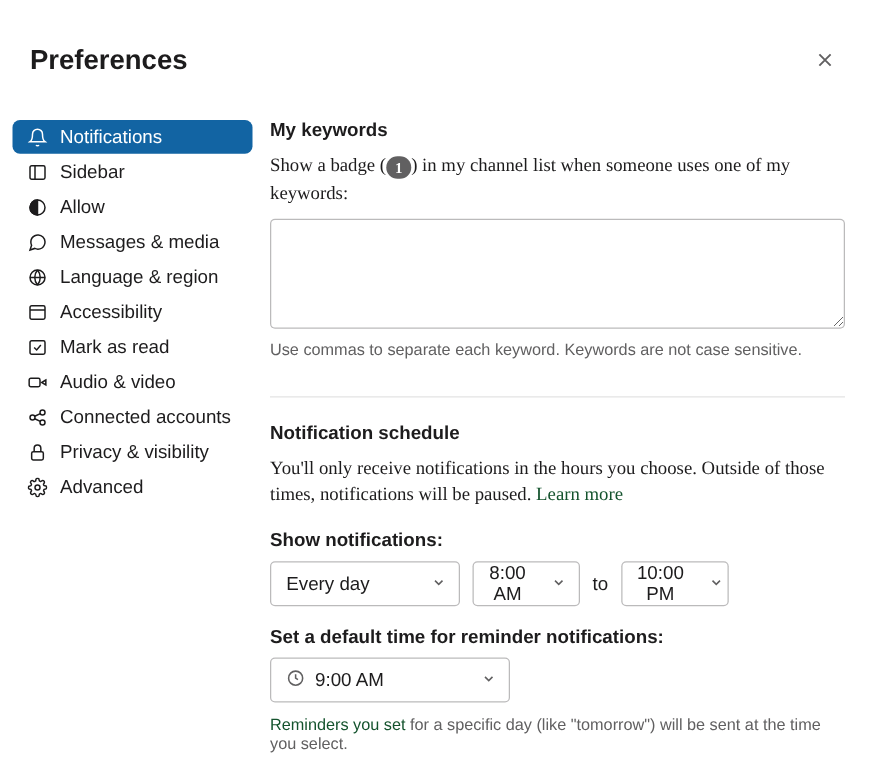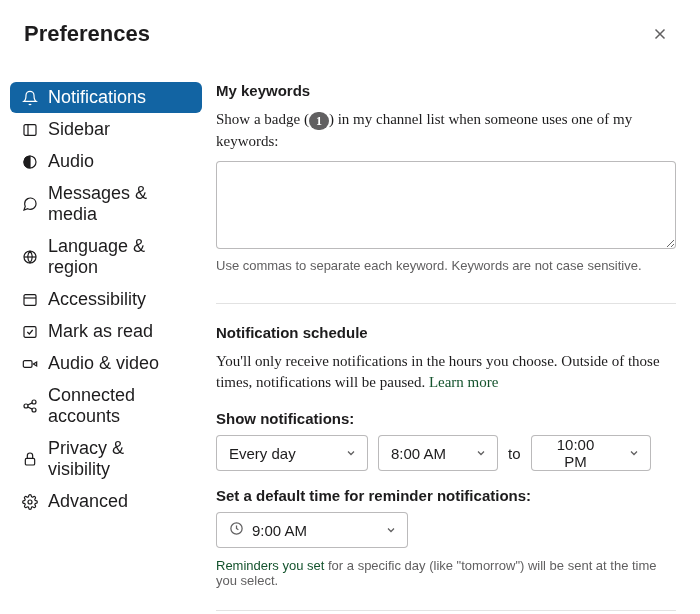--- a/index.html
+++ b/index.html
@@ -13,21 +13,21 @@
       color: #1d1c1d;
       width: 700px;
       height: 614px;
       overflow: hidden;
       background: #fff;
     }
     .header {
       display: flex;
       justify-content: space-between;
       align-items: center;
-      padding: 18px 24px 14px 24px;
+      padding: 32px 24px 14px 24px;
     }
     .header-title {
       font-size: 22px;
       font-weight: 900;
     }
     .close-btn {
       width: 32px;
       height: 32px;
       display: flex;
       align-items: center;
@@ -43,26 +43,26 @@
     .layout {
       display: flex;
       padding: 18px 10px 0 10px;
     }
     .sidebar {
       width: 192px;
       flex-shrink: 0;
     }
     .sidebar-item {
       display: flex;
-      align-items: center;
+      align-items: flex-end;
       gap: 10px;
       padding: 5px 12px;
       border-radius: 6px;
       cursor: pointer;
-      font-size: 18px;
+      font-size: 15px;
       color: #1d1c1d;
       margin-bottom: 1px;
     }
     .sidebar-item.active {
       background: #1264a3;
       color: #fff;
     }
     .sidebar-item .icon {
       width: 16px;
       height: 16px;
@@ -156,21 +156,21 @@
       gap: 20px;
       color: #1d1c1d;
     }
     .select-btn .chev {
       color: #616061;
     }
     .select-btn.wide {
       width: 152px;
     }
     .select-btn.med {
-      width: 120px;
+      width: 86px;
     }
     .select-btn.reminder {
       width: 192px;
       justify-content: flex-start;
       gap: 8px;
     }
     .select-btn.reminder .chev {
       margin-left: auto;
     }
     .to-text {
@@ -226,21 +226,21 @@
       <span>Sidebar</span>
     </div>
 
     <div class="sidebar-item">
       <span class="icon">
         <svg viewBox="0 0 24 24" fill="none" stroke="currentColor" stroke-width="1.8">
             <circle cx="12" cy="12" r="9"></circle>
             <path d="M12 3a9 9 0 000 18z" fill="currentColor"></path>
           </svg>
       </span>
-      <span>Audio</span>
+      <span>Allow</span>
     </div>
 
     <div class="sidebar-item">
       <span class="icon">
         <svg viewBox="0 0 24 24" fill="none" stroke="currentColor" stroke-width="1.8">
             <path d="M21 11.5a8.38 8.38 0 01-.9 3.8 8.5 8.5 0 01-7.6 4.7 8.38 8.38 0 01-3.8-.9L3 21l1.9-5.7a8.38 8.38 0 01-.9-3.8 8.5 8.5 0 014.7-7.6 8.38 8.38 0 013.8-.9h.5a8.48 8.48 0 018 8v.5z"></path>
           </svg>
       </span>
       <span>Messages &amp; media</span>
     </div>

